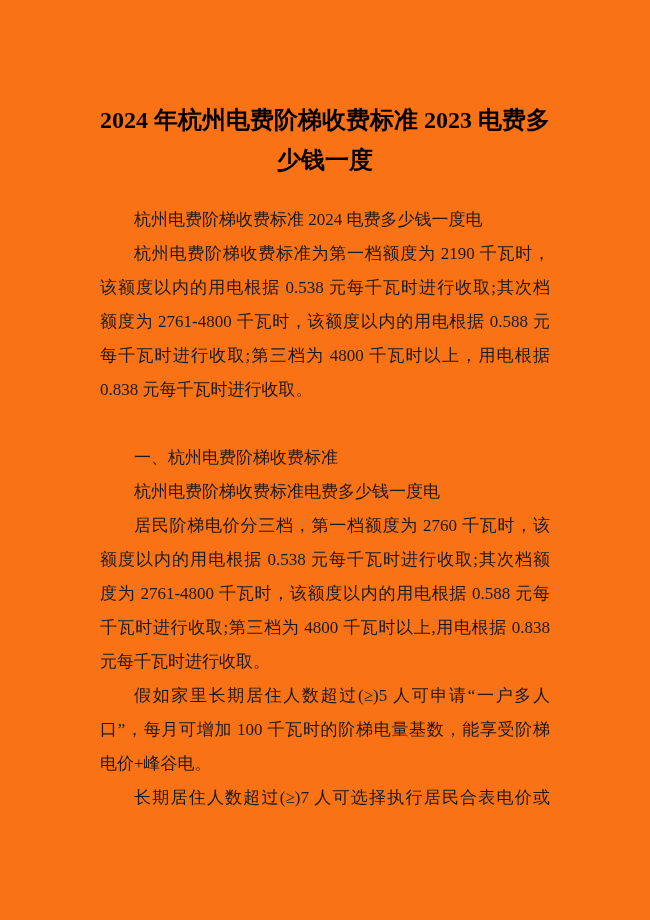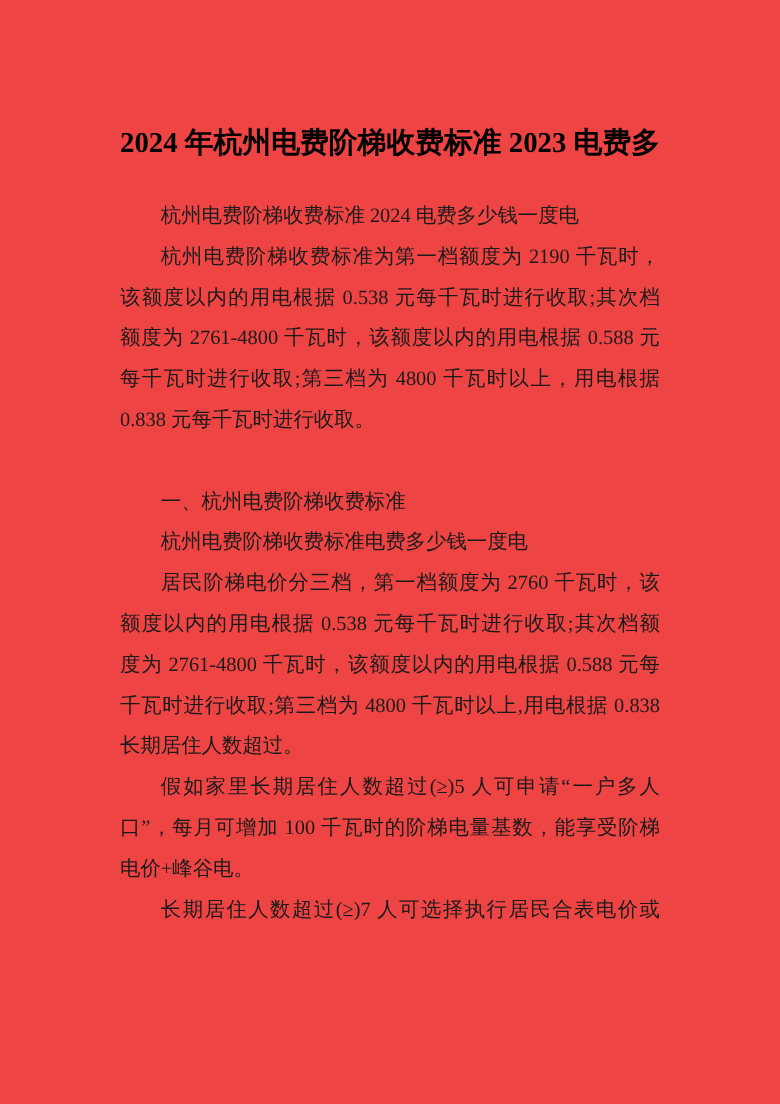--- a/index.html
+++ b/index.html
@@ -4,21 +4,21 @@
 <style>
   html, body {
     margin: 0;
     padding: 0;
     background: #ffffff;
   }
   .page {
     position: relative;
     width: 650px;
     height: 920px;
-    background: #ef4444;
+    background: #f97316;
     overflow: hidden;
     font-family: "Liberation Serif", "DejaVu Serif", serif;
   }
   .content {
     position: absolute;
     left: 100px;
     top: 0;
     width: 450px;
   }
   .doc-title {
@@ -57,35 +57,36 @@
     height: 34px;
   }
 </style>
 </head>
 <body>
 
 <div class="page">
   <div class="content">
     <div class="doc-title" id="title-container">
         <div class="title-line">2024 年杭州电费阶梯收费标准 2023 电费多</div>
+        <div class="title-line">少钱一度</div>
       </div>
     <div class="doc-body" id="body-container">
         <div class="line align-left indent">杭州电费阶梯收费标准 2024 电费多少钱一度电</div>
         <div class="line indent">杭州电费阶梯收费标准为第一档额度为 2190 千瓦时，</div>
         <div class="line">该额度以内的用电根据 0.538 元每千瓦时进行收取;其次档</div>
         <div class="line">额度为 2761-4800 千瓦时，该额度以内的用电根据 0.588 元</div>
         <div class="line">每千瓦时进行收取;第三档为 4800 千瓦时以上，用电根据</div>
         <div class="line align-left">0.838 元每千瓦时进行收取。</div>
         <div class="line align-left blank"></div>
         <div class="line align-left indent">一、杭州电费阶梯收费标准</div>
         <div class="line align-left indent">杭州电费阶梯收费标准电费多少钱一度电</div>
         <div class="line indent">居民阶梯电价分三档，第一档额度为 2760 千瓦时，该</div>
         <div class="line">额度以内的用电根据 0.538 元每千瓦时进行收取;其次档额</div>
         <div class="line">度为 2761-4800 千瓦时，该额度以内的用电根据 0.588 元每</div>
         <div class="line">千瓦时进行收取;第三档为 4800 千瓦时以上,用电根据 0.838</div>
-        <div class="line align-left">长期居住人数超过。</div>
+        <div class="line align-left">元每千瓦时进行收取。</div>
         <div class="line indent">假如家里长期居住人数超过(≥)5 人可申请“一户多人</div>
         <div class="line">口”，每月可增加 100 千瓦时的阶梯电量基数，能享受阶梯</div>
         <div class="line align-left">电价+峰谷电。</div>
         <div class="line indent">长期居住人数超过(≥)7 人可选择执行居民合表电价或</div>
       </div>
   </div>
 </div>
 
 </body></html>

